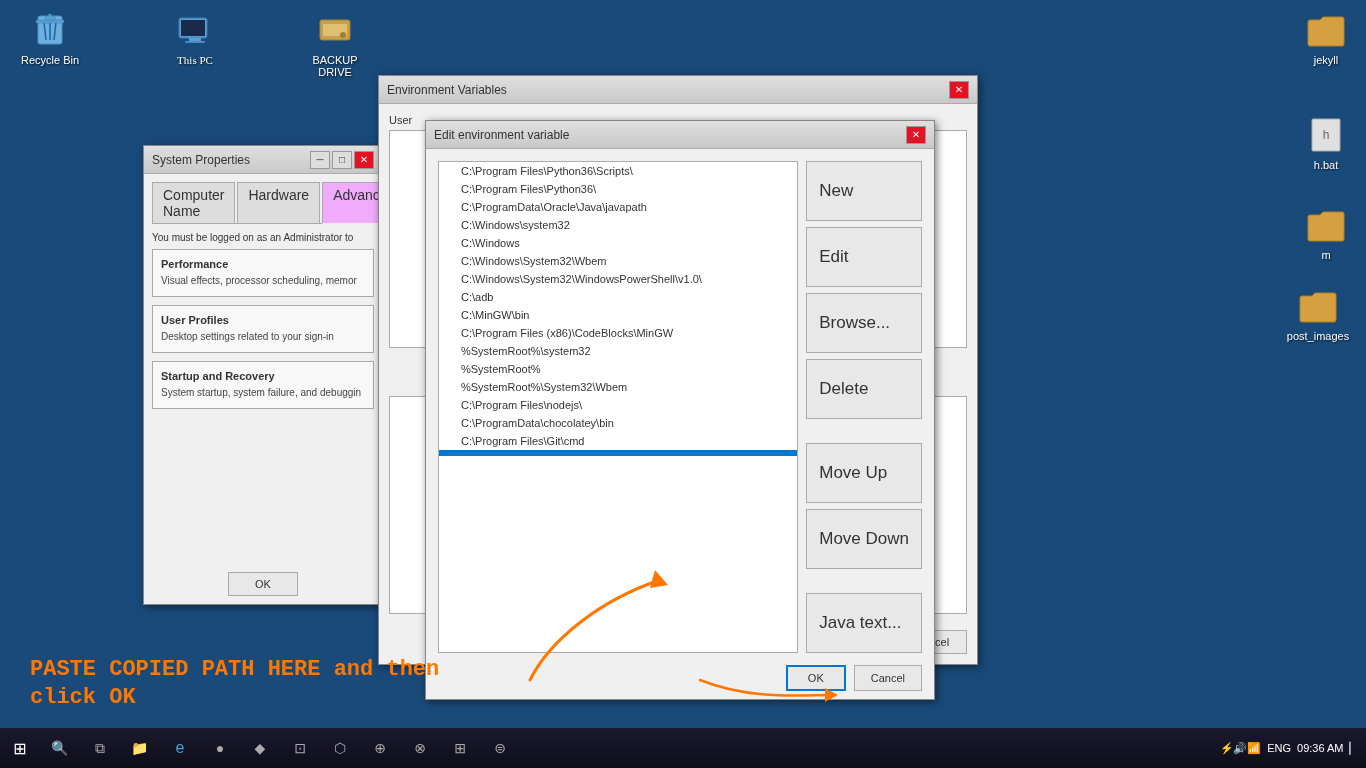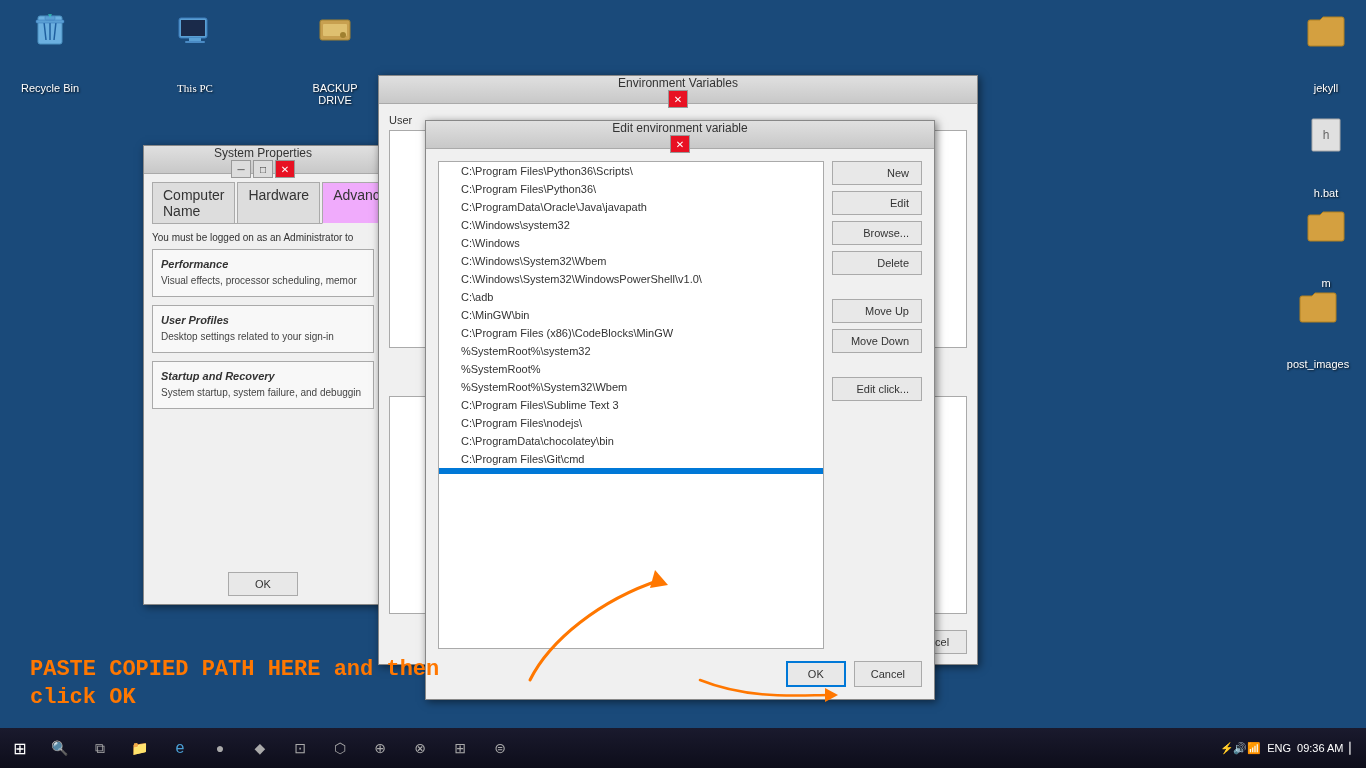--- a/index.html
+++ b/index.html
@@ -16,21 +16,20 @@
     
     .desktop-icon {
       position: absolute;
       display: flex;
       flex-direction: column;
       align-items: center;
       width: 80px;
       cursor: pointer;
       color: white;
       text-align: center;
-      gap: 28px;
     }
     .desktop-icon .icon-img {
       width: 40px;
       height: 40px;
       margin-bottom: 4px;
     }
     .desktop-icon .icon-label {
       font-size: 11px;
       color: white;
       text-shadow: 1px 1px 2px rgba(0,0,0,0.8);
@@ -88,21 +87,20 @@
       border: 1px solid #888;
       box-shadow: 2px 2px 8px rgba(0,0,0,0.5);
     }
     .window-titlebar {
       height: 28px;
       background: linear-gradient(to bottom, #e0e0e0, #c8c8c8);
       display: flex;
       align-items: center;
       padding: 0 8px;
       border-bottom: 1px solid #aaa;
-      flex-direction: column;
     }
     .window-title {
       flex: 1;
       font-size: 12px;
       font-weight: normal;
       color: #333;
     }
     .window-controls {
       display: flex;
       gap: 2px;
@@ -157,21 +155,20 @@
       border: 1px solid #aaa;
       padding: 8px;
       margin-bottom: 8px;
       background: #f8f8f8;
     }
     .section-title {
       font-size: 11px;
       font-weight: bold;
       color: #333;
       margin-bottom: 4px;
-      font-style: italic;
     }
     .section-text {
       font-size: 10px;
       color: #444;
       line-height: 1.4;
     }
     .sys-footer {
       position: absolute;
       bottom: 0;
       left: 0;
@@ -243,27 +240,27 @@
       text-overflow: ellipsis;
     }
     .path-item.selected { background: #0078d7; color: white; }
     .path-buttons {
       display: flex;
       flex-direction: column;
       gap: 6px;
       min-width: 90px;
     }
     .dialog-btn {
-      padding: 5px 12px;
-      font-size: 11px;
+      padding: 19px 12px;
+      font-size: 17px;
       background: #e8e8e8;
       border: 1px solid #aaa;
       cursor: pointer;
       color: #333;
-      text-align: right;
+      text-align: left;
       white-space: nowrap;
     }
     .edit-env-footer {
       display: flex;
       justify-content: flex-end;
       gap: 8px;
       margin-top: 12px;
     }
     .btn-ok {
       padding: 5px 20px;
@@ -448,36 +445,35 @@
             <div class="path-item">C:\Windows\system32</div>
             <div class="path-item">C:\Windows</div>
             <div class="path-item">C:\Windows\System32\Wbem</div>
             <div class="path-item">C:\Windows\System32\WindowsPowerShell\v1.0\</div>
             <div class="path-item">C:\adb</div>
             <div class="path-item">C:\MinGW\bin</div>
             <div class="path-item">C:\Program Files (x86)\CodeBlocks\MinGW</div>
             <div class="path-item">%SystemRoot%\system32</div>
             <div class="path-item">%SystemRoot%</div>
             <div class="path-item">%SystemRoot%\System32\Wbem</div>
-            <div class="path-item">C:\Program Files\Sublime Text 3</div>
             <div class="path-item">C:\Program Files\nodejs\</div>
             <div class="path-item">C:\ProgramData\chocolatey\bin</div>
             <div class="path-item">C:\Program Files\Git\cmd</div>
             <div class="path-item selected"></div>
           </div>
         <div class="path-buttons">
           <button class="dialog-btn">New</button>
           <button class="dialog-btn">Edit</button>
           <button class="dialog-btn">Browse...</button>
           <button class="dialog-btn">Delete</button>
           <div style="height:12px;"></div>
           <button class="dialog-btn">Move Up</button>
           <button class="dialog-btn">Move Down</button>
           <div style="height:12px;"></div>
-          <button class="dialog-btn">Edit click...</button>
+          <button class="dialog-btn">Java text...</button>
         </div>
       </div>
       <div class="edit-env-footer">
         <button class="btn-ok">OK</button>
         <button class="btn-cancel">Cancel</button>
       </div>
     </div>
   </div>
 
   <div class="annotation">

